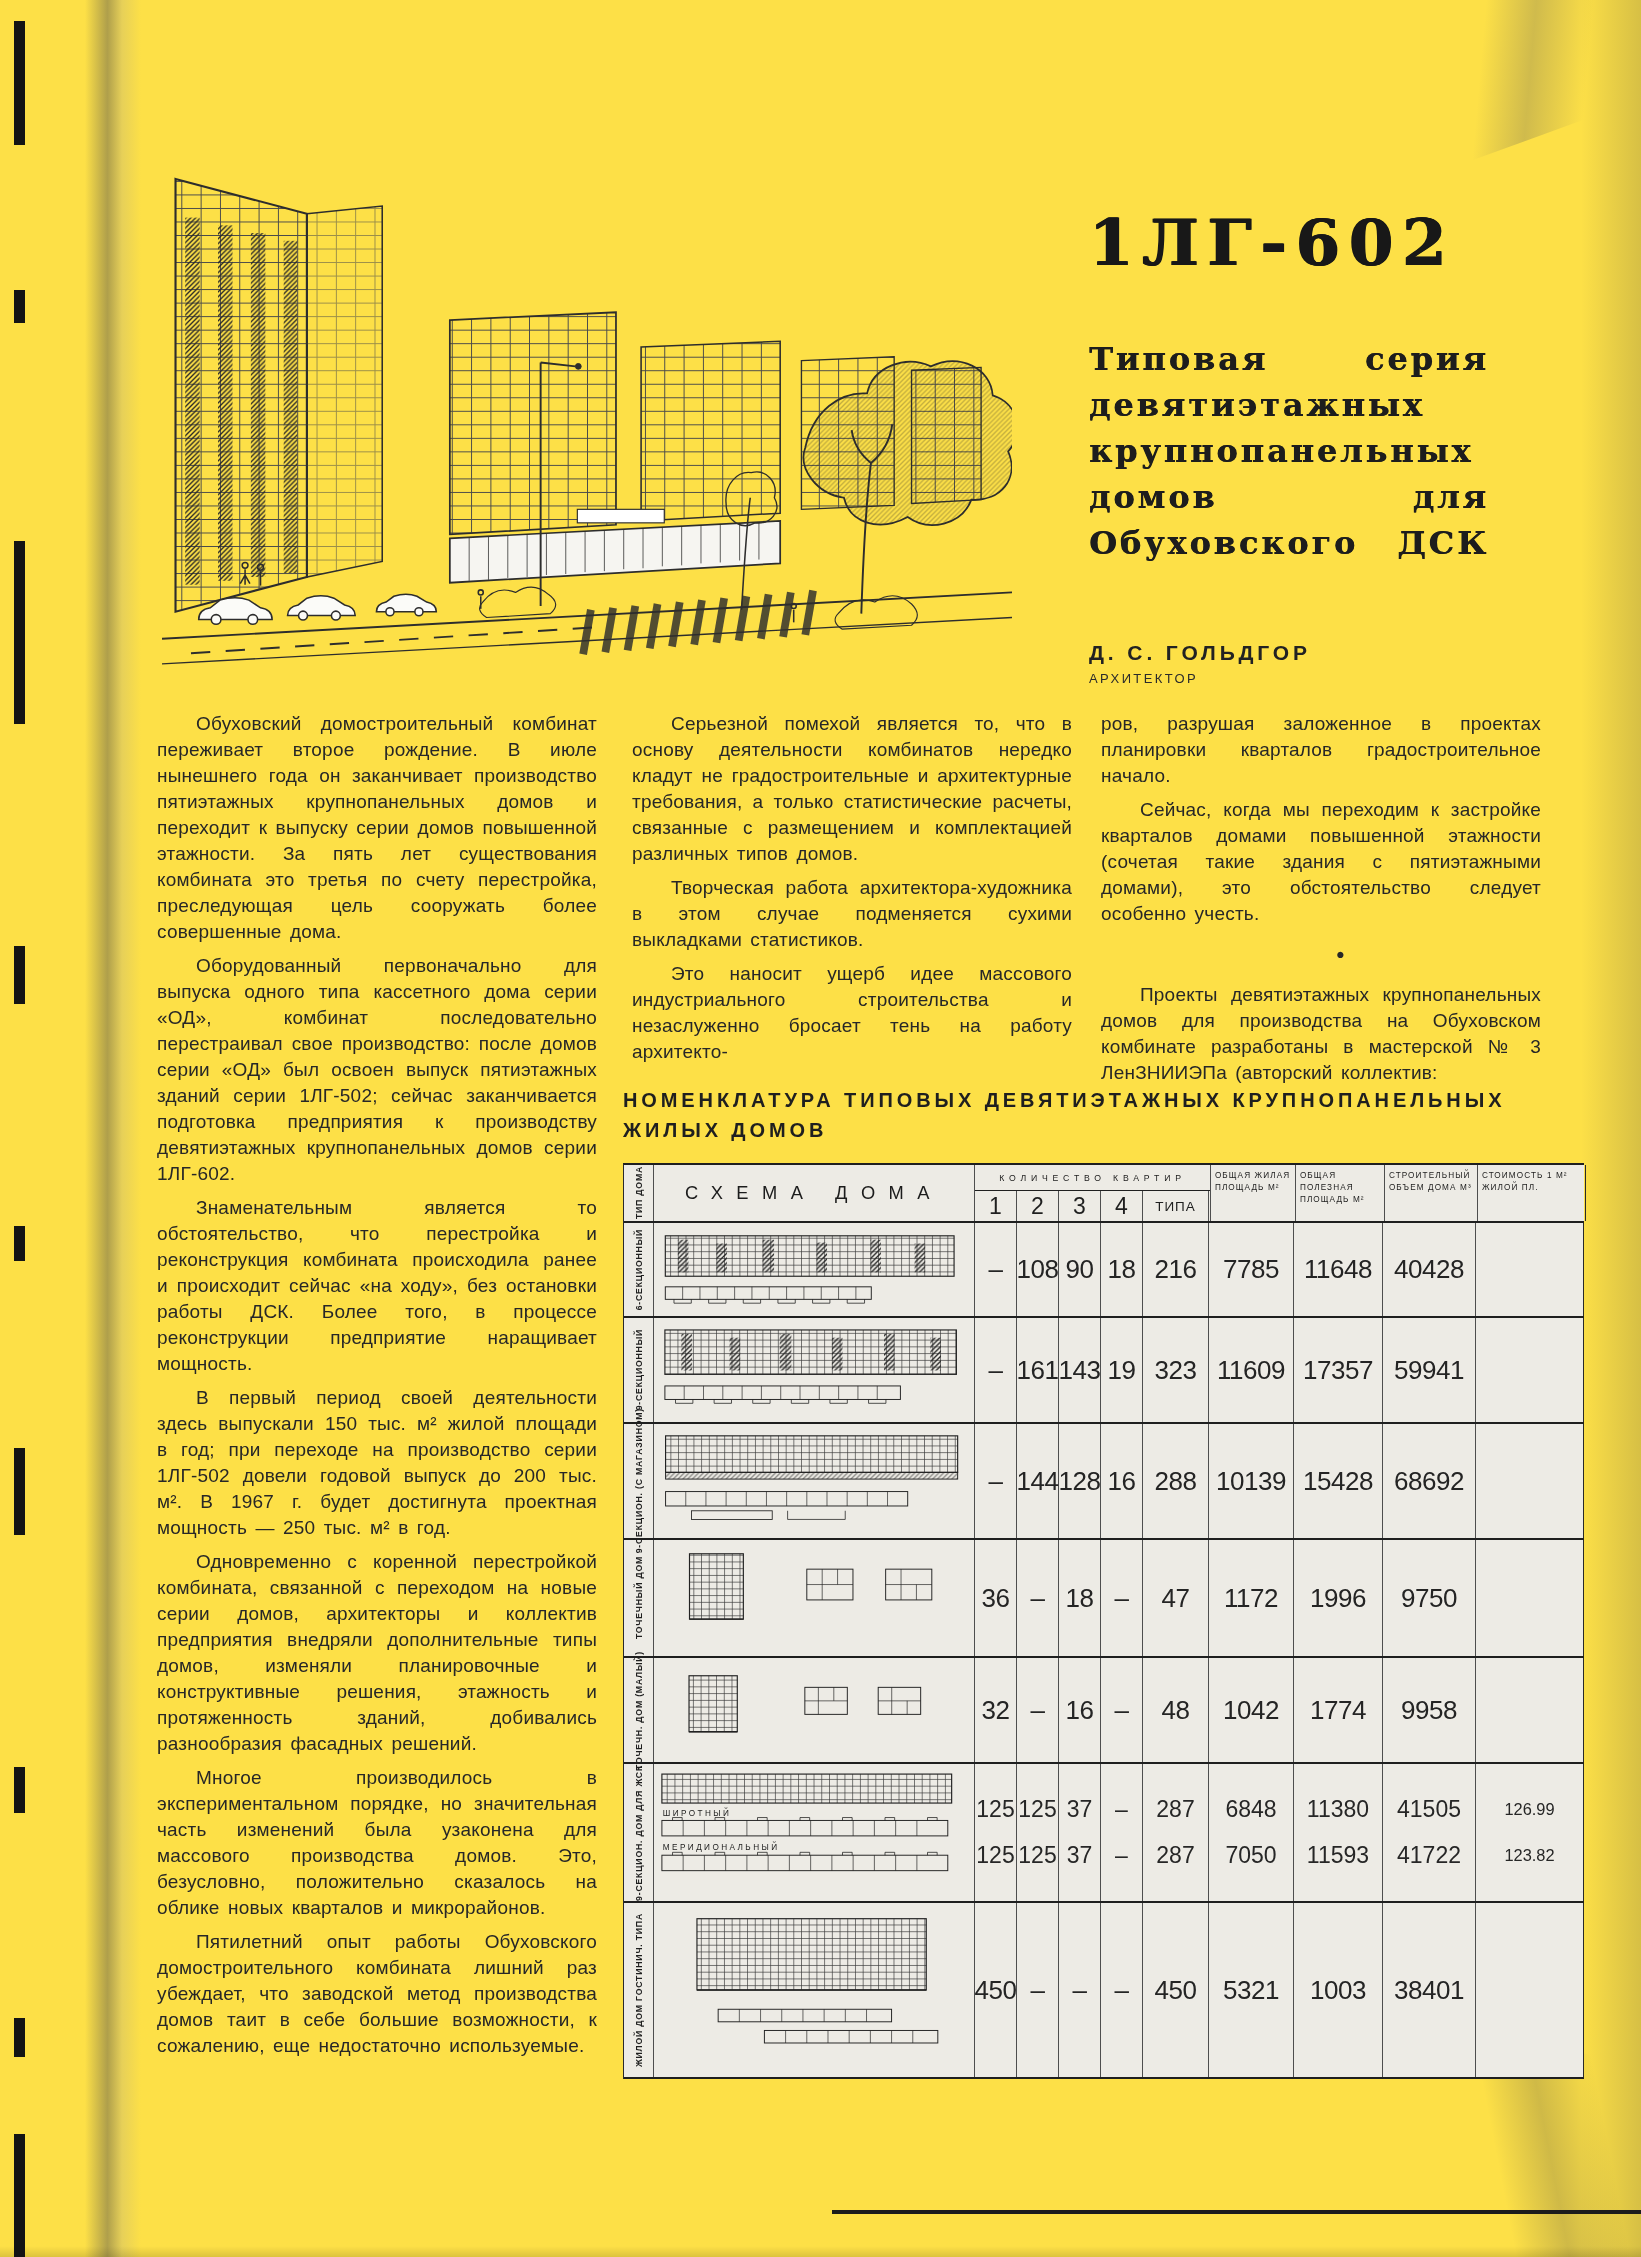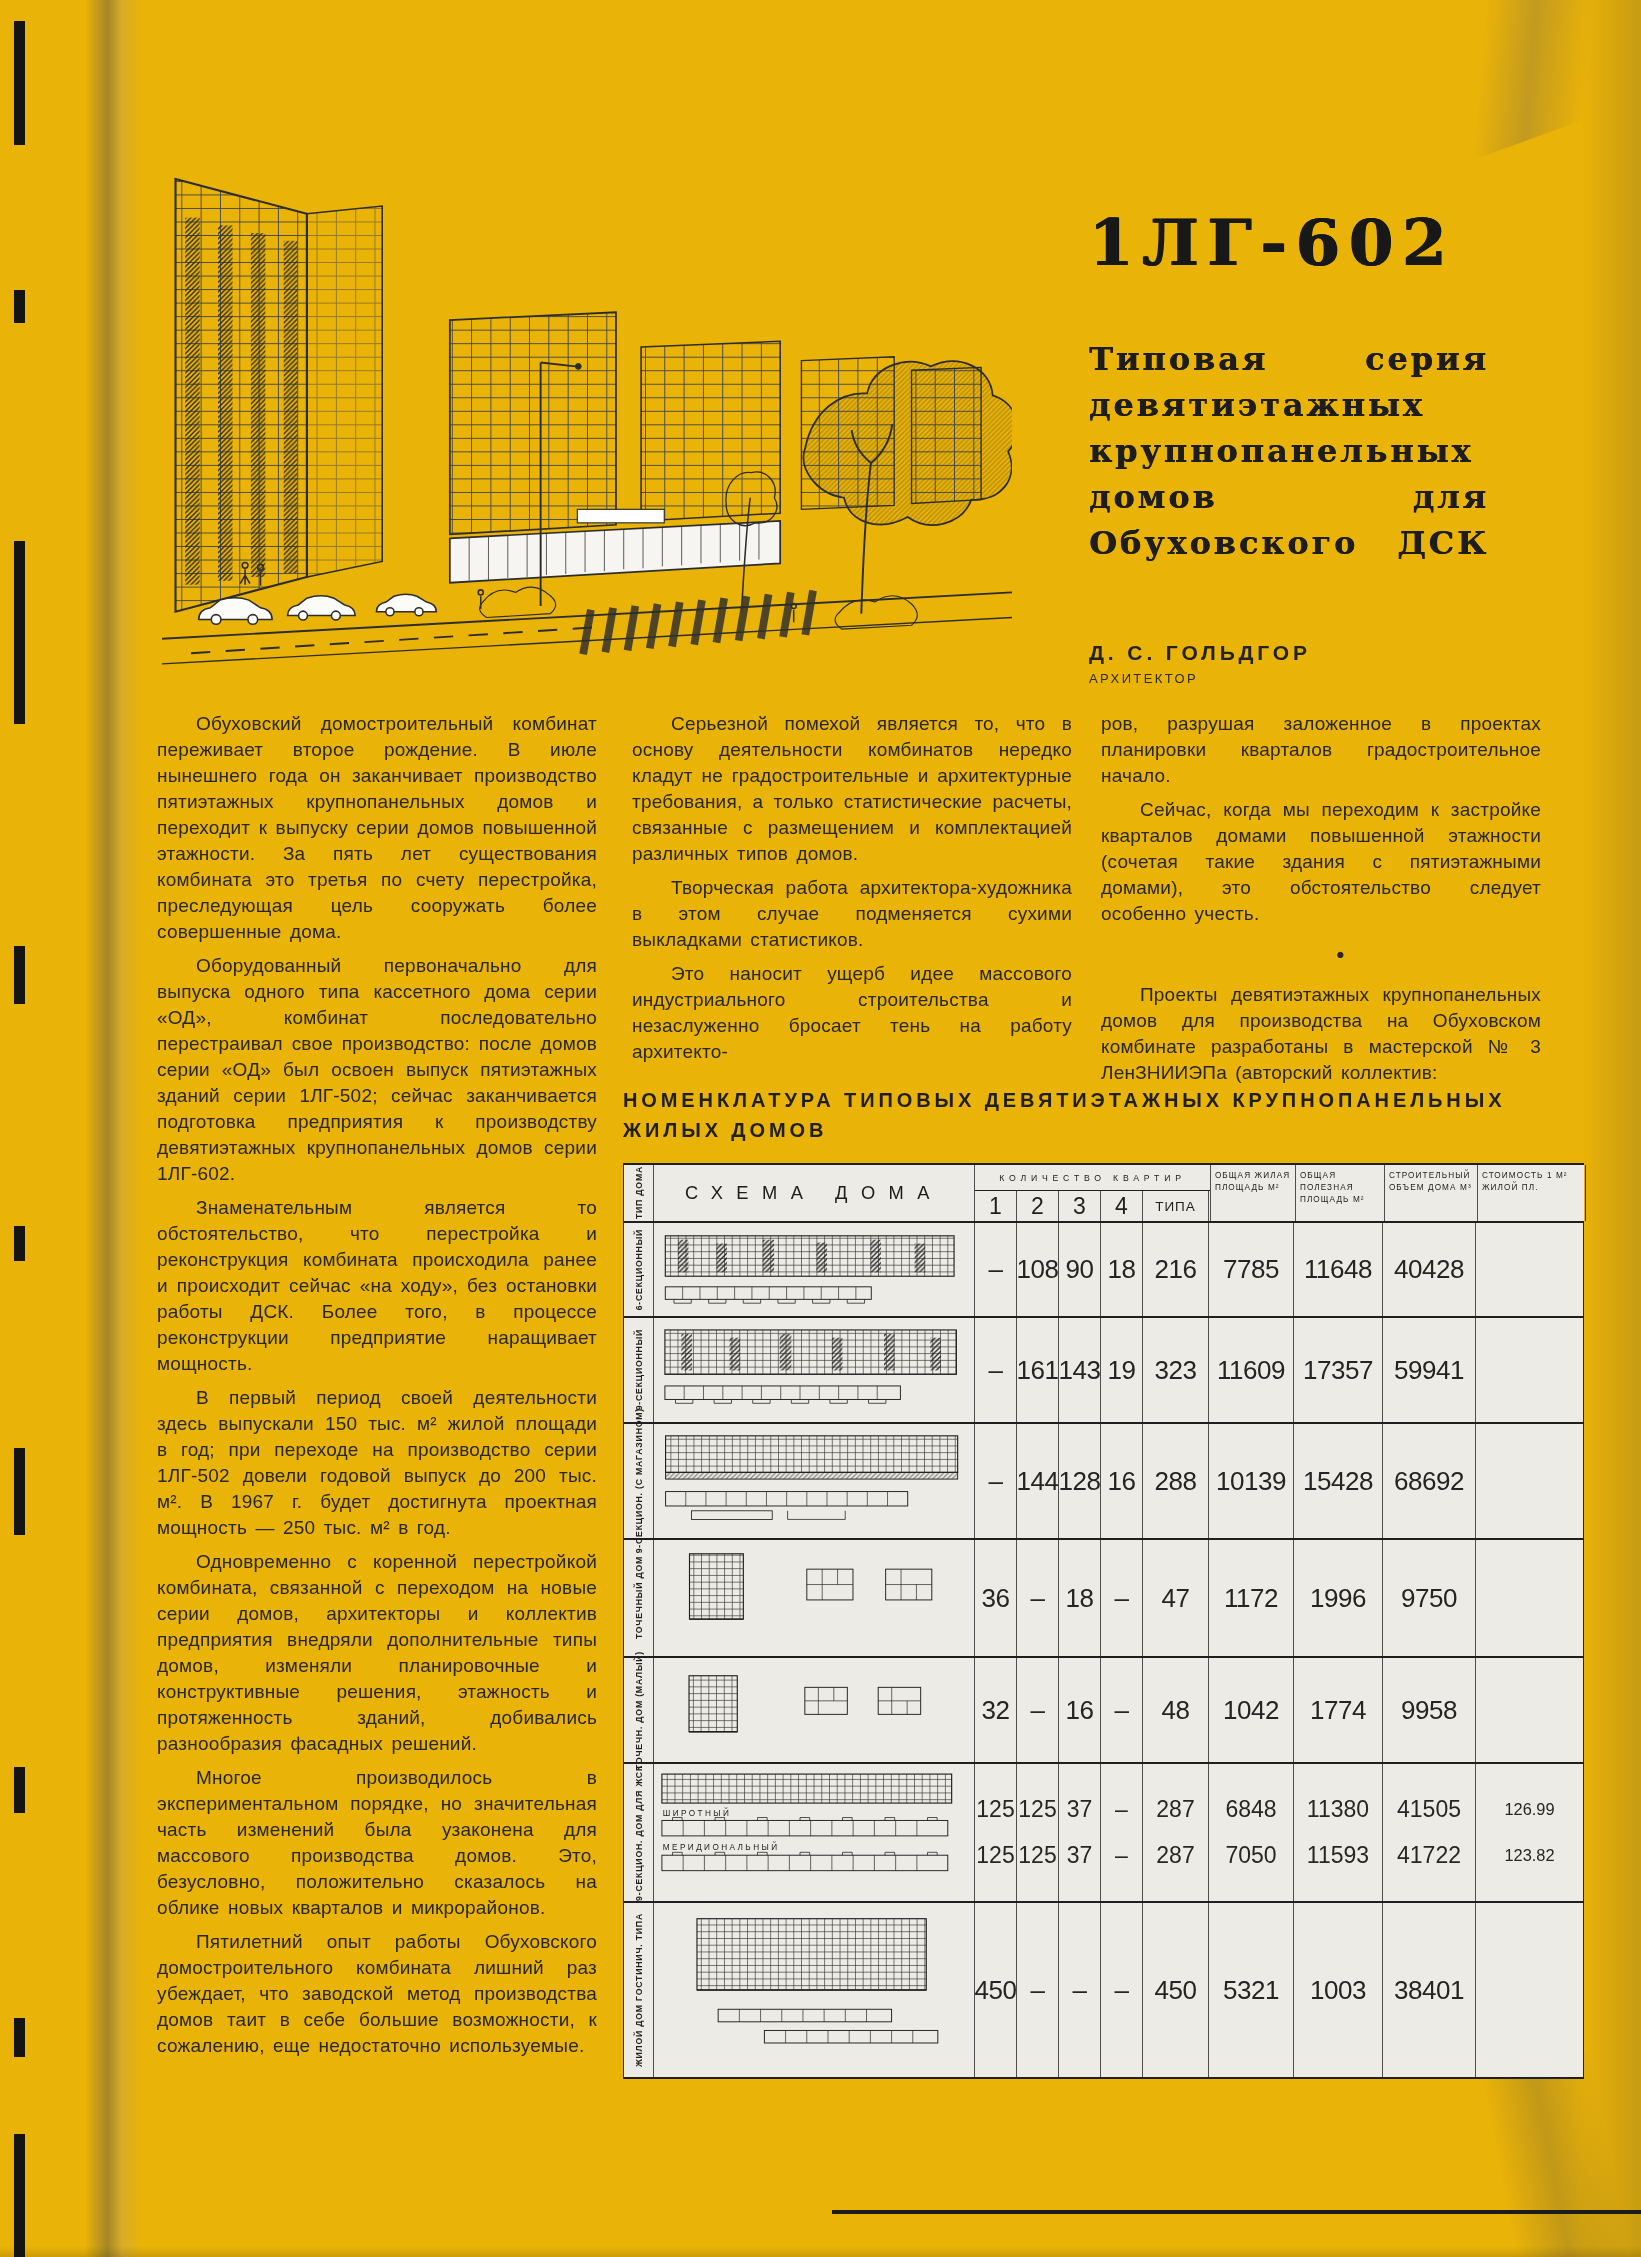--- a/index.html
+++ b/index.html
@@ -1,16 +1,16 @@
 <!DOCTYPE html>
 <html><head>
 <meta charset="utf-8">
 <style>
   html,body{margin:0;padding:0;background:#d8d8d4;}
-  .page{position:relative;width:1641px;height:2257px;background:#eab308;overflow:hidden;
+  .page{position:relative;width:1641px;height:2257px;background:#fde047;overflow:hidden;
         font-family:"Liberation Sans",sans-serif;color:#262626;}
   
   .gutter-band{position:absolute;left:85px;top:0;width:56px;height:100%;
      background:linear-gradient(90deg,rgba(90,90,90,0),rgba(80,80,80,.45) 40%,rgba(150,150,150,.22) 66%,rgba(160,160,160,0));}
   .right-shadow{position:absolute;right:0;top:0;width:60px;height:100%;
      background:linear-gradient(to right,rgba(60,60,60,0),rgba(60,60,60,.20));}
   .corner-streak-top{position:absolute;right:-39px;top:-48px;width:309px;height:183px;transform:rotate(-20deg);
      background:linear-gradient(115deg,transparent 38%,rgba(90,90,90,.28) 52%,transparent 68%);}
   .corner-streak-bottom{position:absolute;right:-29px;bottom:-39px;width:270px;height:251px;transform:rotate(14deg);
      background:linear-gradient(65deg,transparent 40%,rgba(70,70,70,.25) 55%,transparent 72%);}

